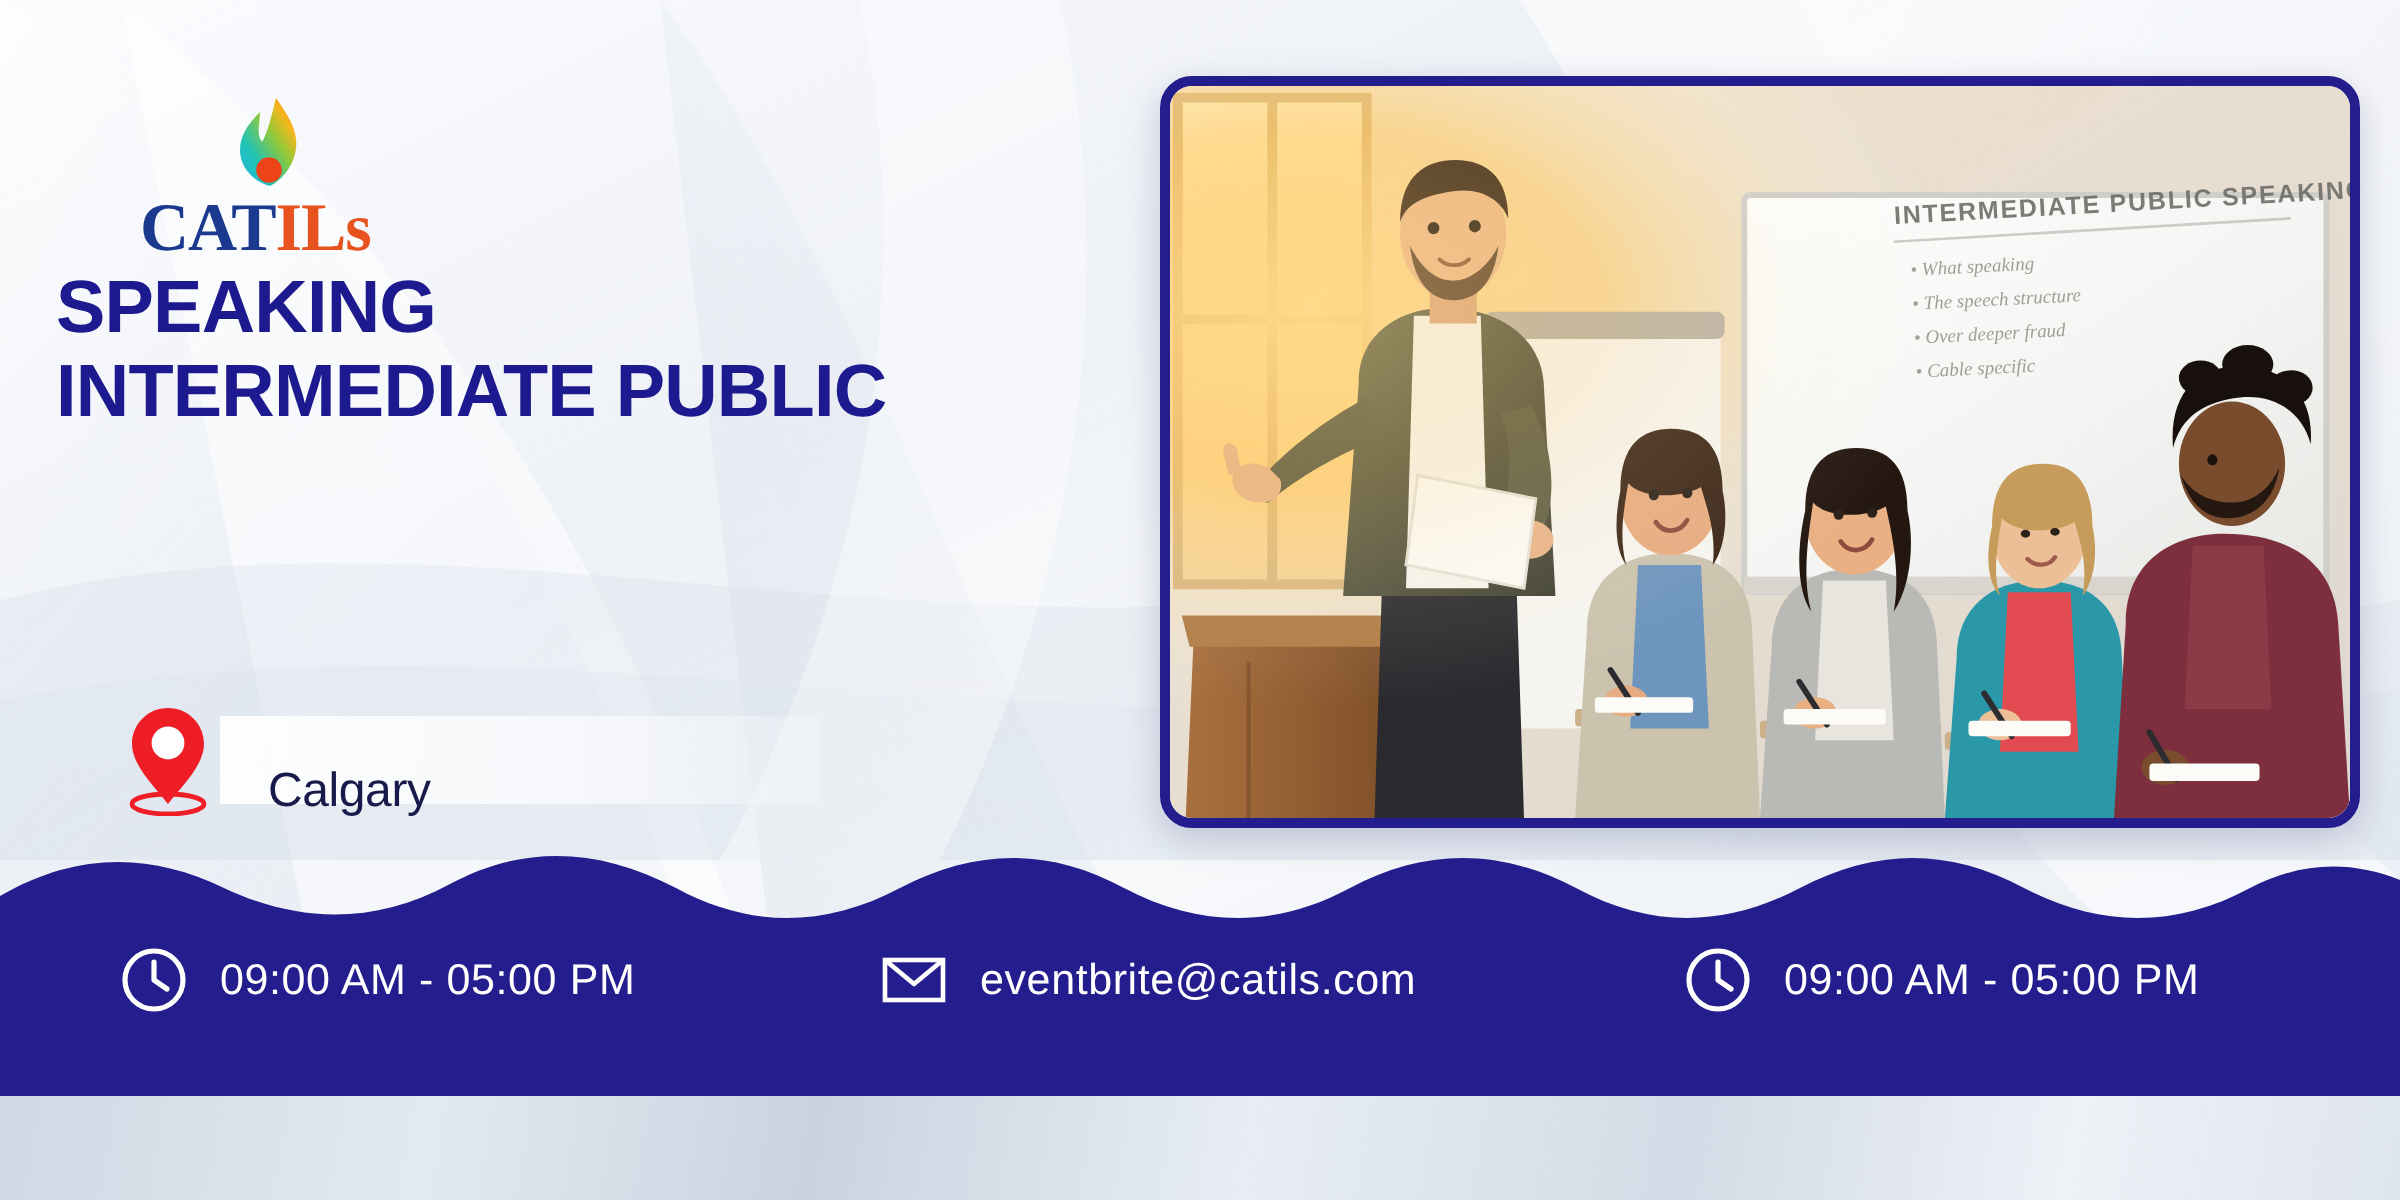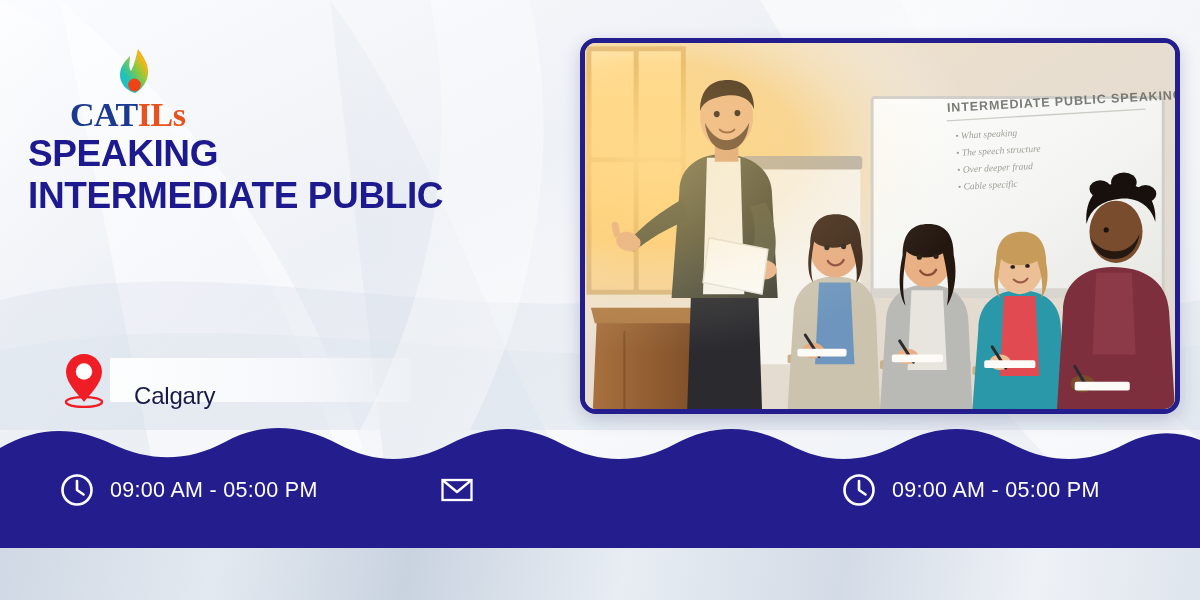--- a/index.html
+++ b/index.html
@@ -339,20 +339,21 @@
         <path d="M17 8 L17 17 L23.5 21.5" fill="none" stroke="#ffffff" stroke-width="2.6" stroke-linecap="round" stroke-linejoin="round"></path>
       </svg>
       <span class="tx">09:00 AM - 05:00 PM</span>
     </div>
 
     <div class="f-item" id="f-email">
       <svg class="ic" viewBox="0 0 34 34">
         <rect x="2.5" y="7" width="29" height="20" fill="none" stroke="#ffffff" stroke-width="2.3"></rect>
         <path d="M2.5 7 L17 19 L31.5 7" fill="none" stroke="#ffffff" stroke-width="2.3" stroke-linejoin="round"></path>
       </svg>
+      <span class="tx">eventbrite@catils.com</span>
     </div>
 
     <div class="f-item" id="f-time-right">
       <svg class="ic" viewBox="0 0 34 34">
         <circle cx="17" cy="17" r="14.5" fill="none" stroke="#ffffff" stroke-width="2.6"></circle>
         <path d="M17 8 L17 17 L23.5 21.5" fill="none" stroke="#ffffff" stroke-width="2.6" stroke-linecap="round" stroke-linejoin="round"></path>
       </svg>
       <span class="tx">09:00 AM - 05:00 PM</span>
     </div>
 

